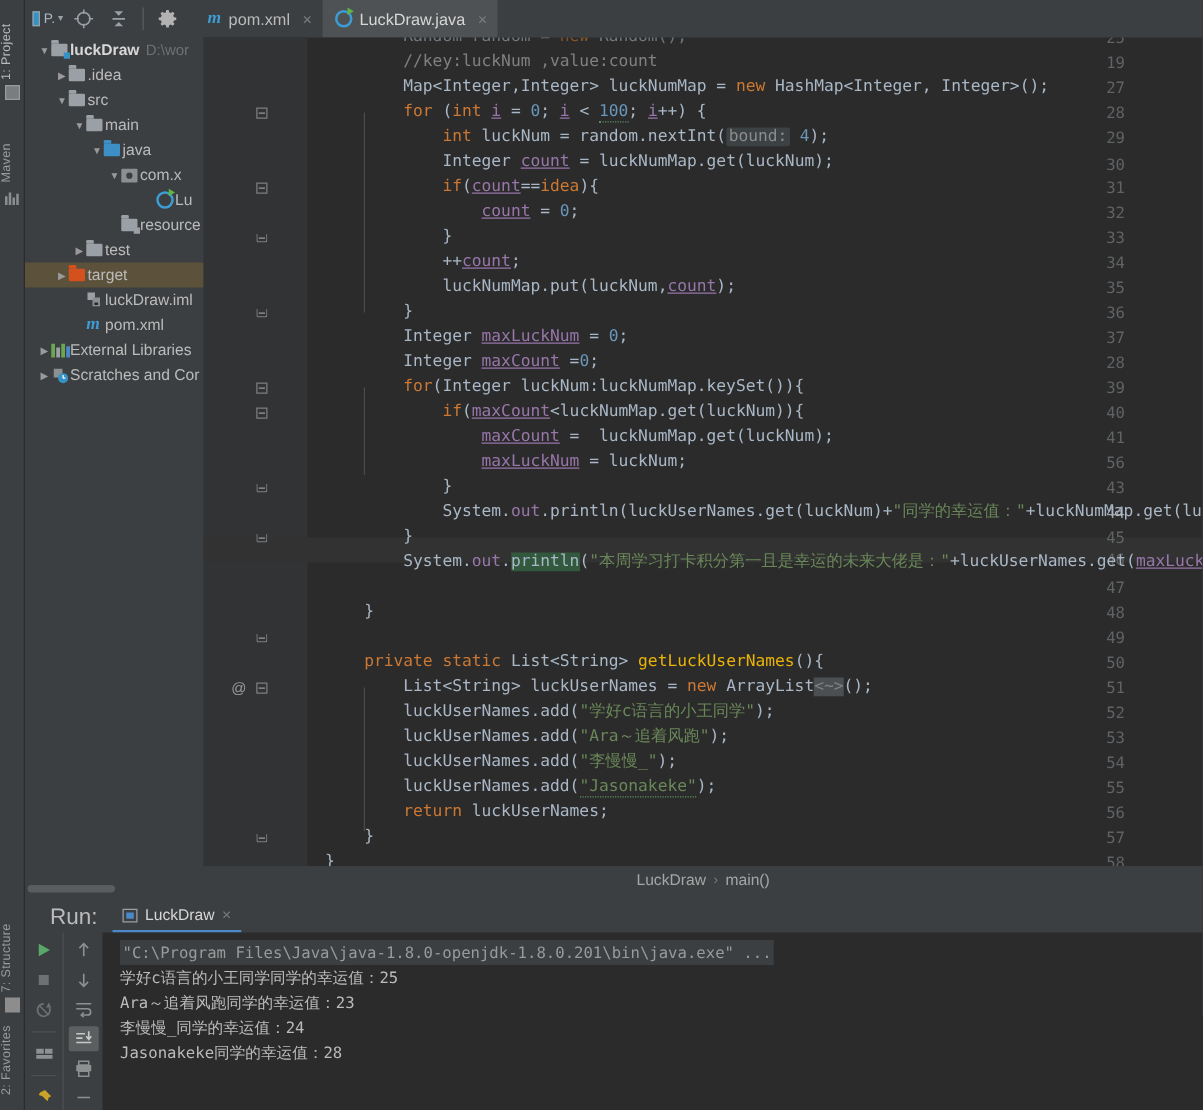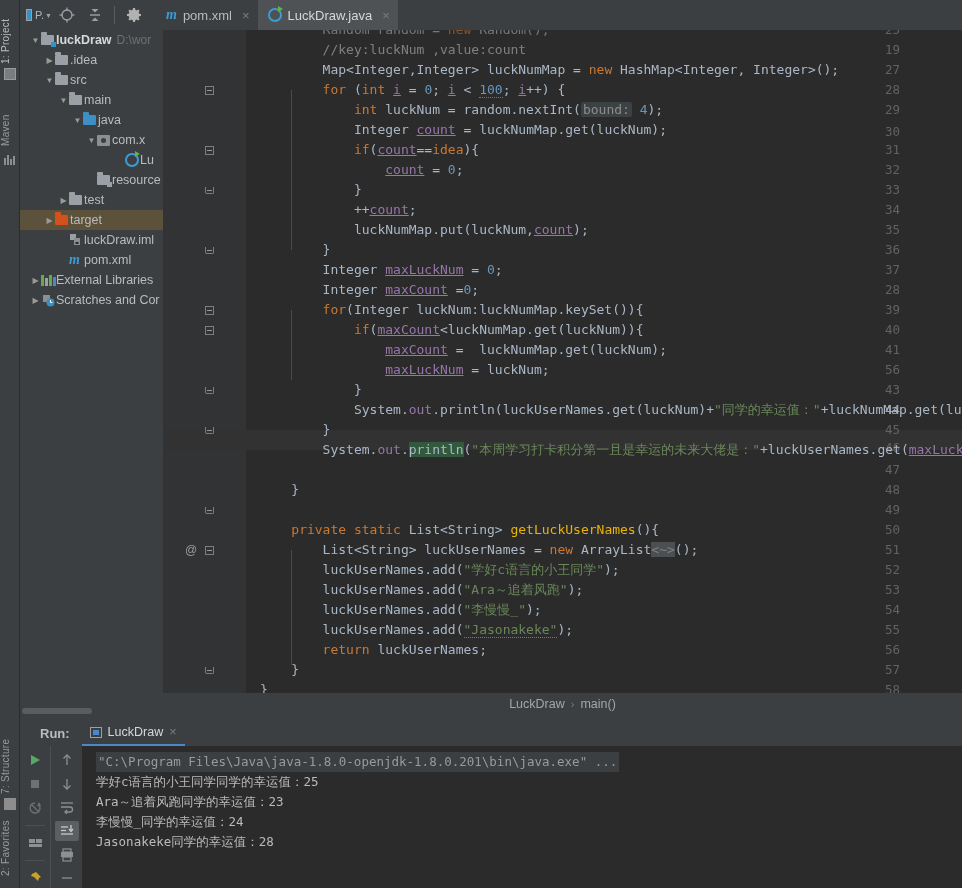--- a/index.html
+++ b/index.html
@@ -152,21 +152,21 @@
     background:#3c3f41; display:flex; align-items:center; justify-content:center;
     color:#a5a5a5; font-size:12.5px; gap:6px;
   }
   .crumb .sepc { color:#7a7d7f; font-size:11px; }
   .hscroll-track { position:absolute; left:20px; top:693px; width:143px; height:22px; background:#3c3f41; }
   .hscroll-thumb { position:absolute; left:22px; top:708px; width:70px; height:6px; background:#5a5d5e; border-radius:3px; }
 
   
   .runwin { position:absolute; left:20px; top:720px; width:942px; height:168px; background:#3c3f41; }
   .runhdr { height:26px; display:flex; align-items:center; background:#3c3f41; }
-  .runhdr-label { color:#bbbbbb; font-size:13px; padding:0 12px 0 20px;font-weight:bold; }
+  .runhdr-label { color:#bbbbbb; font-size:18px; padding:0 12px 0 20px; }
   .run-tab {
     display:flex; align-items:center; gap:6px; height:26px; padding:0 8px;
     color:#d7d7d7; font-size:12.5px; border-bottom:2px solid #4a88c7;
   }
   .run-tab-ico { width:12px;height:11px;border:1px solid #9aa0a6;position:relative; }
   .run-tab-ico::after{content:"";position:absolute;left:2px;top:2px;right:2px;bottom:2px;background:#4a88c7;}
   .run-tab .tabclose{ color:#7a7d7f; }
   .runbody { position:absolute; left:0; top:26px; width:942px; height:142px; display:flex; }
   .run-tools { width:30px; background:#3c3f41; display:flex; flex-direction:column;
                align-items:center; padding-top:4px; gap:4px; }

